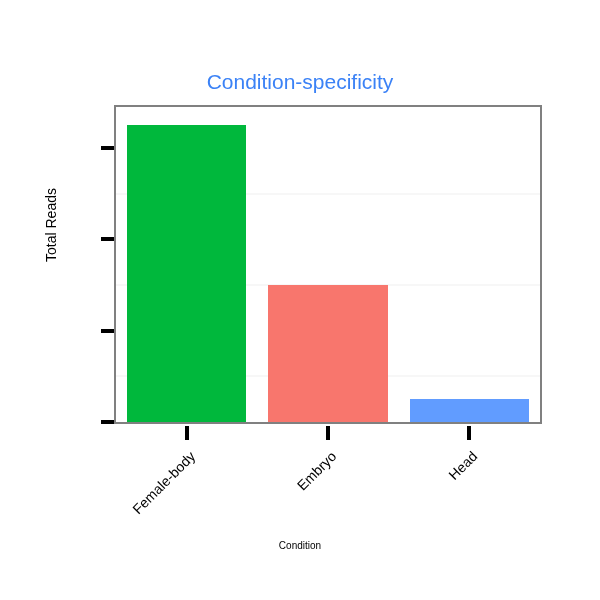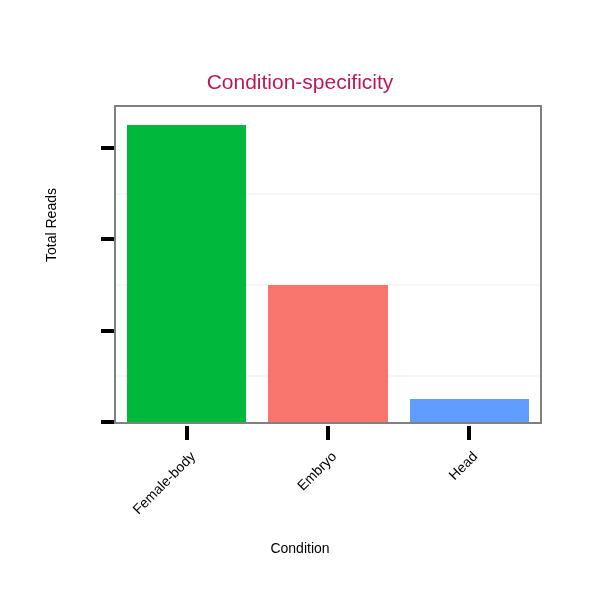--- a/index.html
+++ b/index.html
@@ -26,21 +26,21 @@
   
   #chart-title {
     position: absolute;
     left: 0;
     top: 70px;
     width: 600px;
     text-align: center;
     font-size: 21px;
     font-weight: normal;
     letter-spacing: 0px;
-    color: #be185d;
+    color: #3b82f6;
     line-height: 24px;
   }
 
   
   #plot-panel {
     position: absolute;
     left: 114px;
     top: 105px;
     width: 428px;
     height: 319px;
@@ -124,21 +124,21 @@
     transform: rotate(-45deg);
     transform-origin: right top;
     text-align: right;
   }
   #x-axis-title {
     position: absolute;
     left: 0;
     top: 116px;
     width: 600px;
     text-align: center;
-    font-size: 14px;
+    font-size: 10px;
     color: #000000;
   }
 </style>
 </head>
 <body>
 
 <div id="chart-root">
 
   <div id="chart-title">Condition-specificity</div>
 

